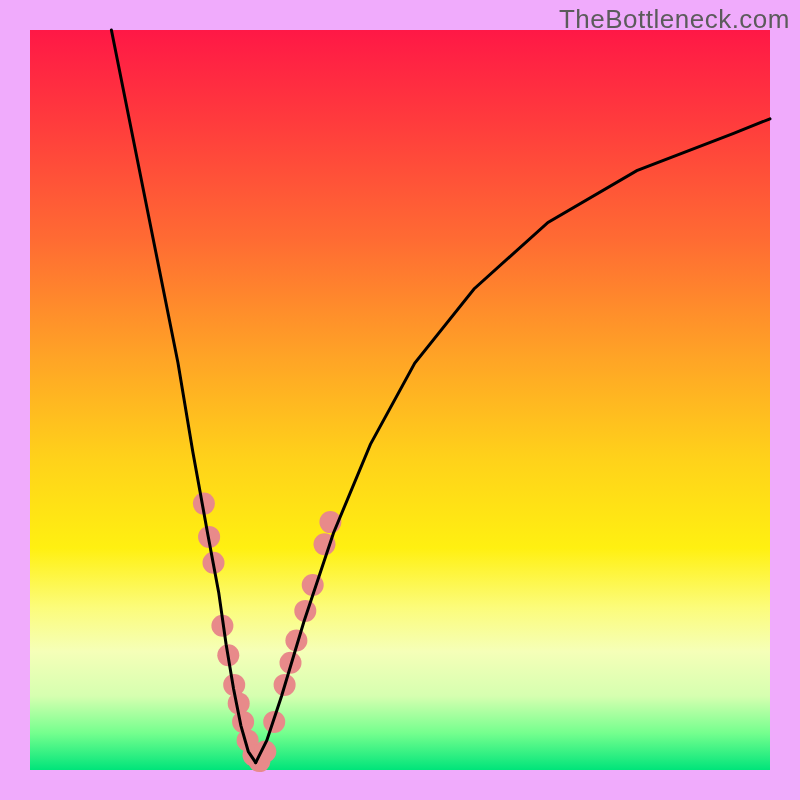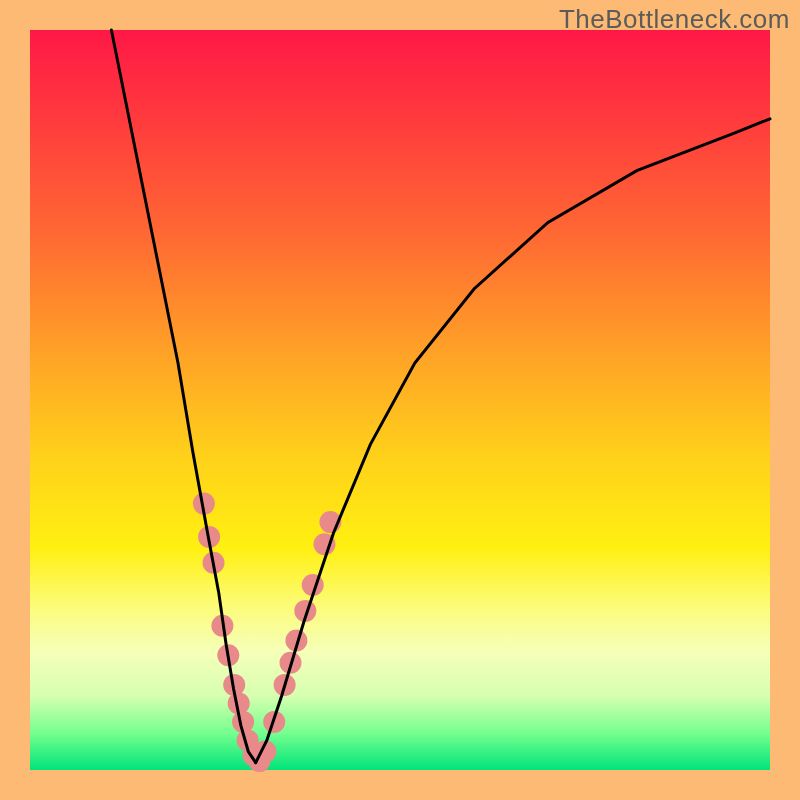--- a/index.html
+++ b/index.html
@@ -8,21 +8,21 @@
     width: 800px;
     height: 800px;
     overflow: hidden;
     background: #000;
     font-family: Arial, Helvetica, sans-serif;
   }
   .frame {
     position: relative;
     width: 800px;
     height: 800px;
-    background: #fdba74;
+    background: #f0abfc;
   }
   .plot-area {
     position: absolute;
     left: 30px;
     top: 30px;
     width: 740px;
     height: 740px;
     background: linear-gradient(to bottom,
       #ff1846 0%,
       #ff3a3d 12%,

